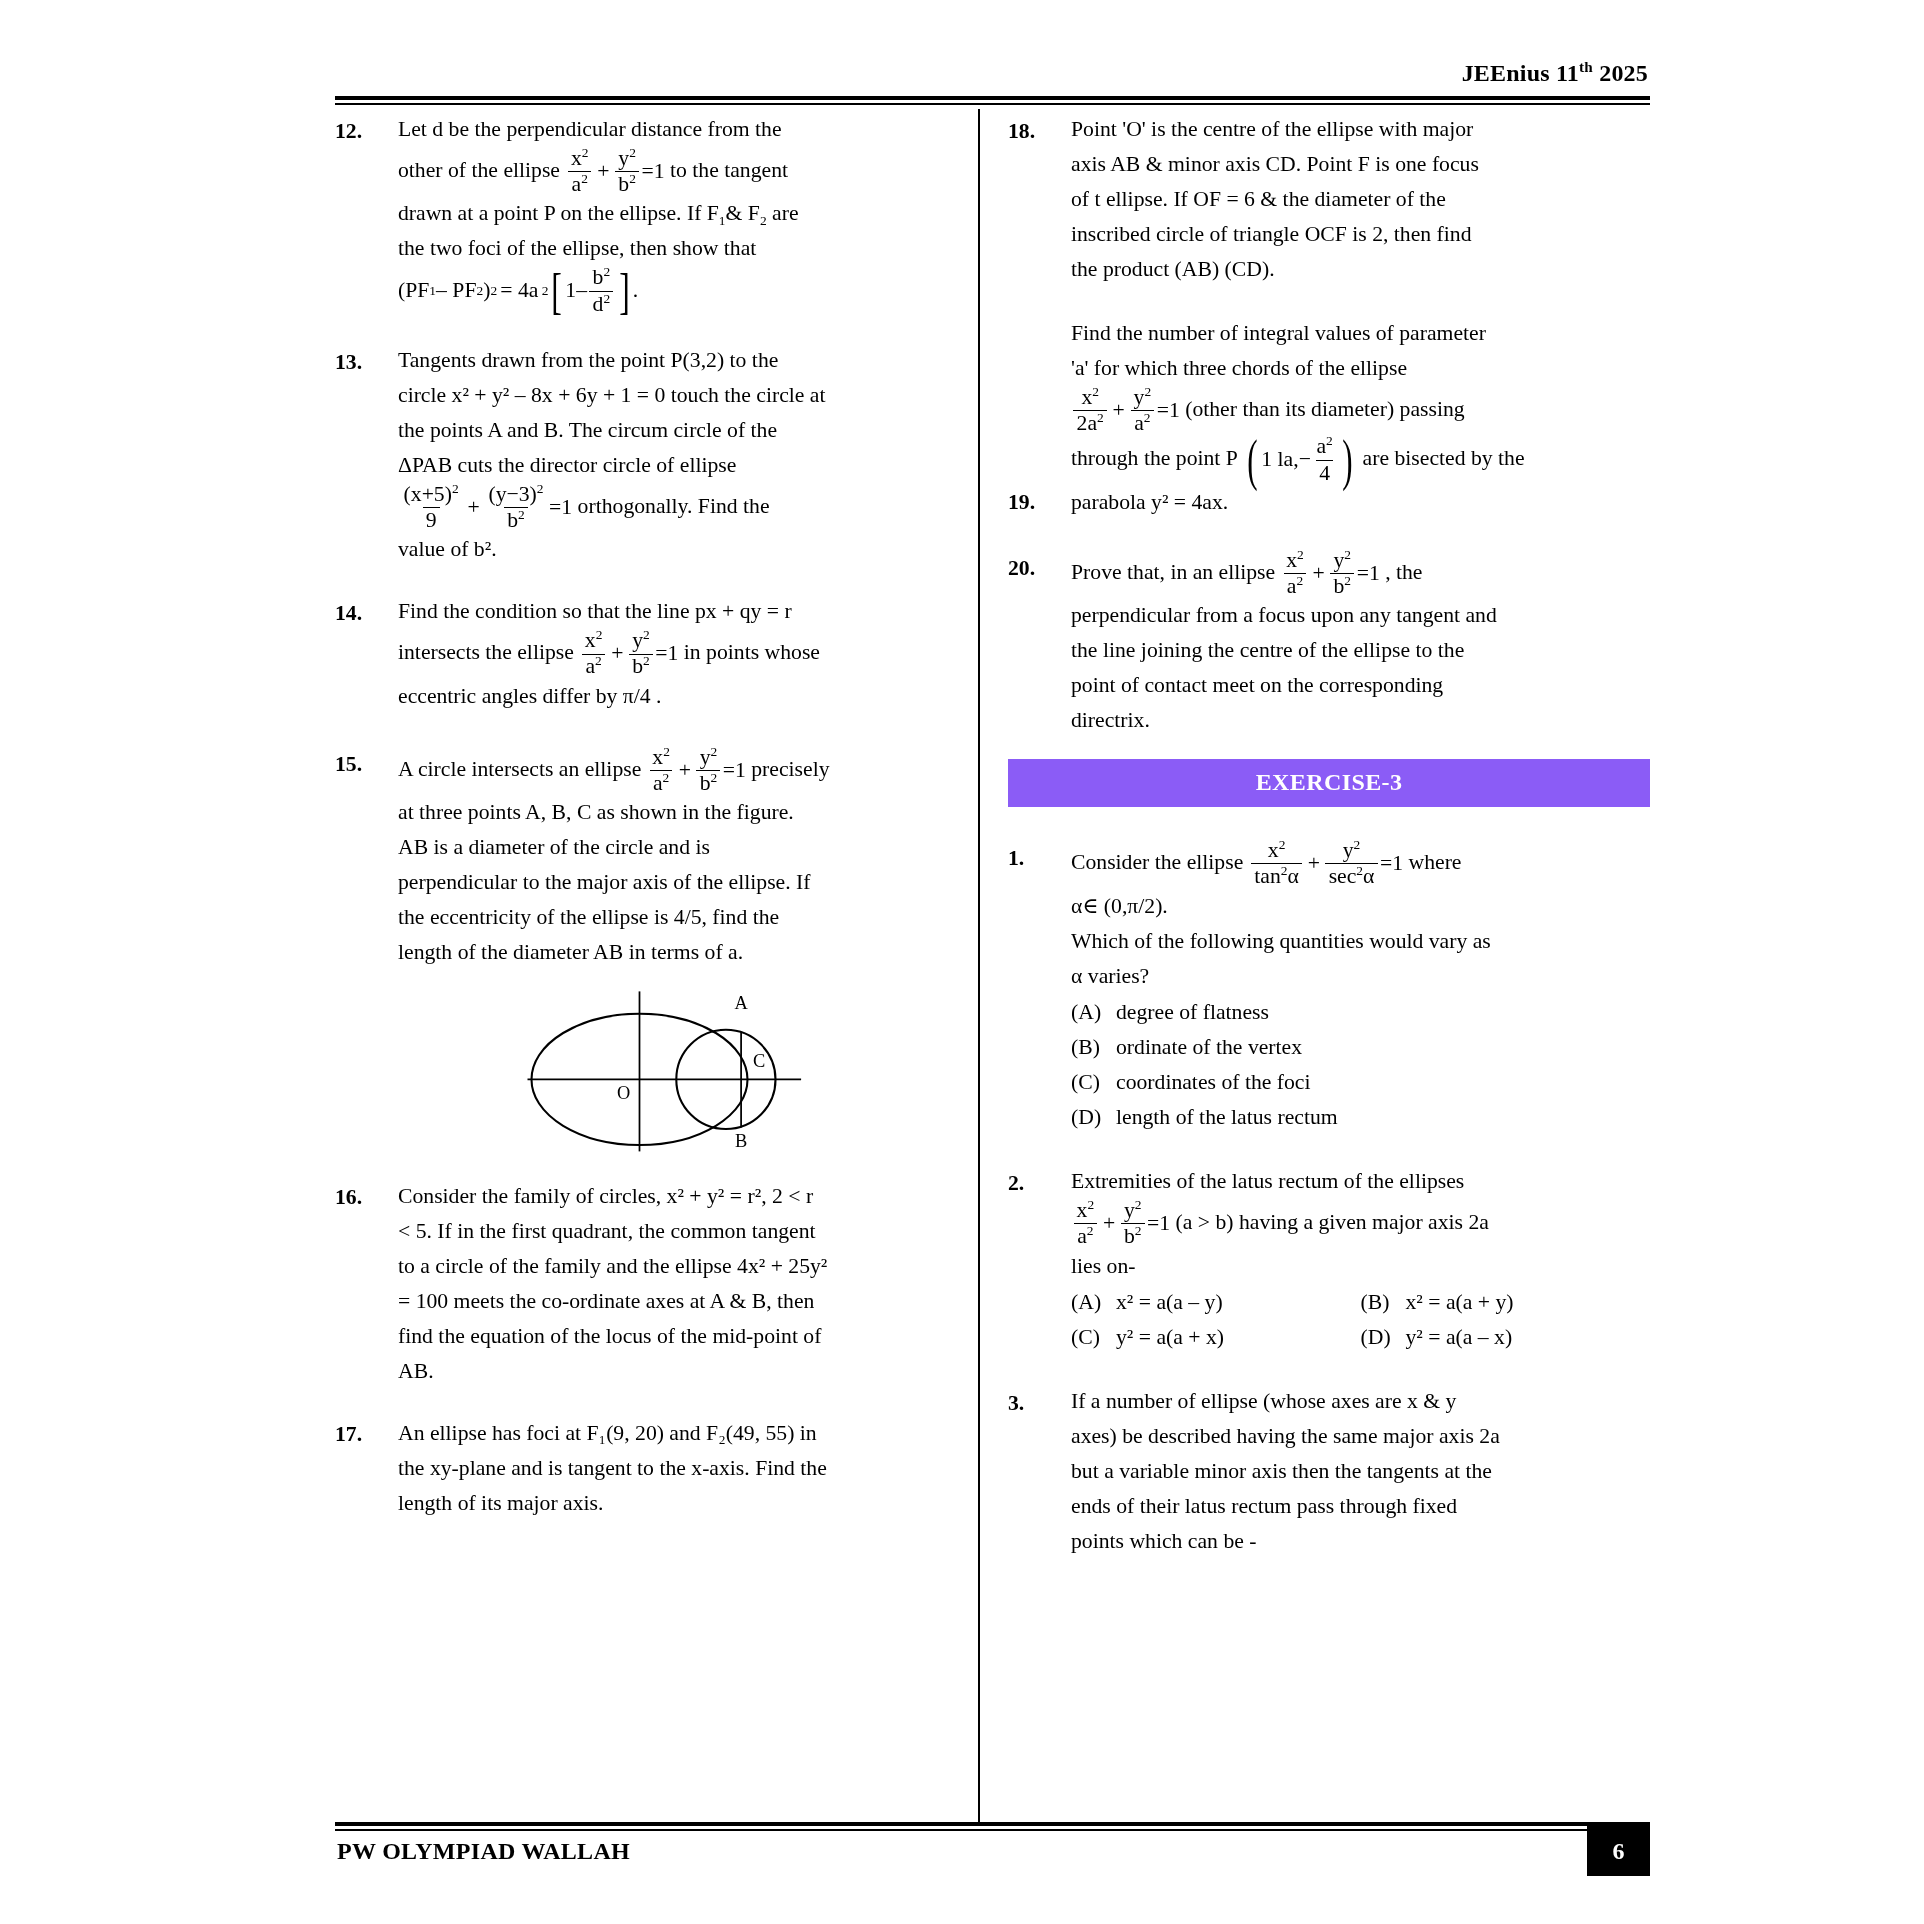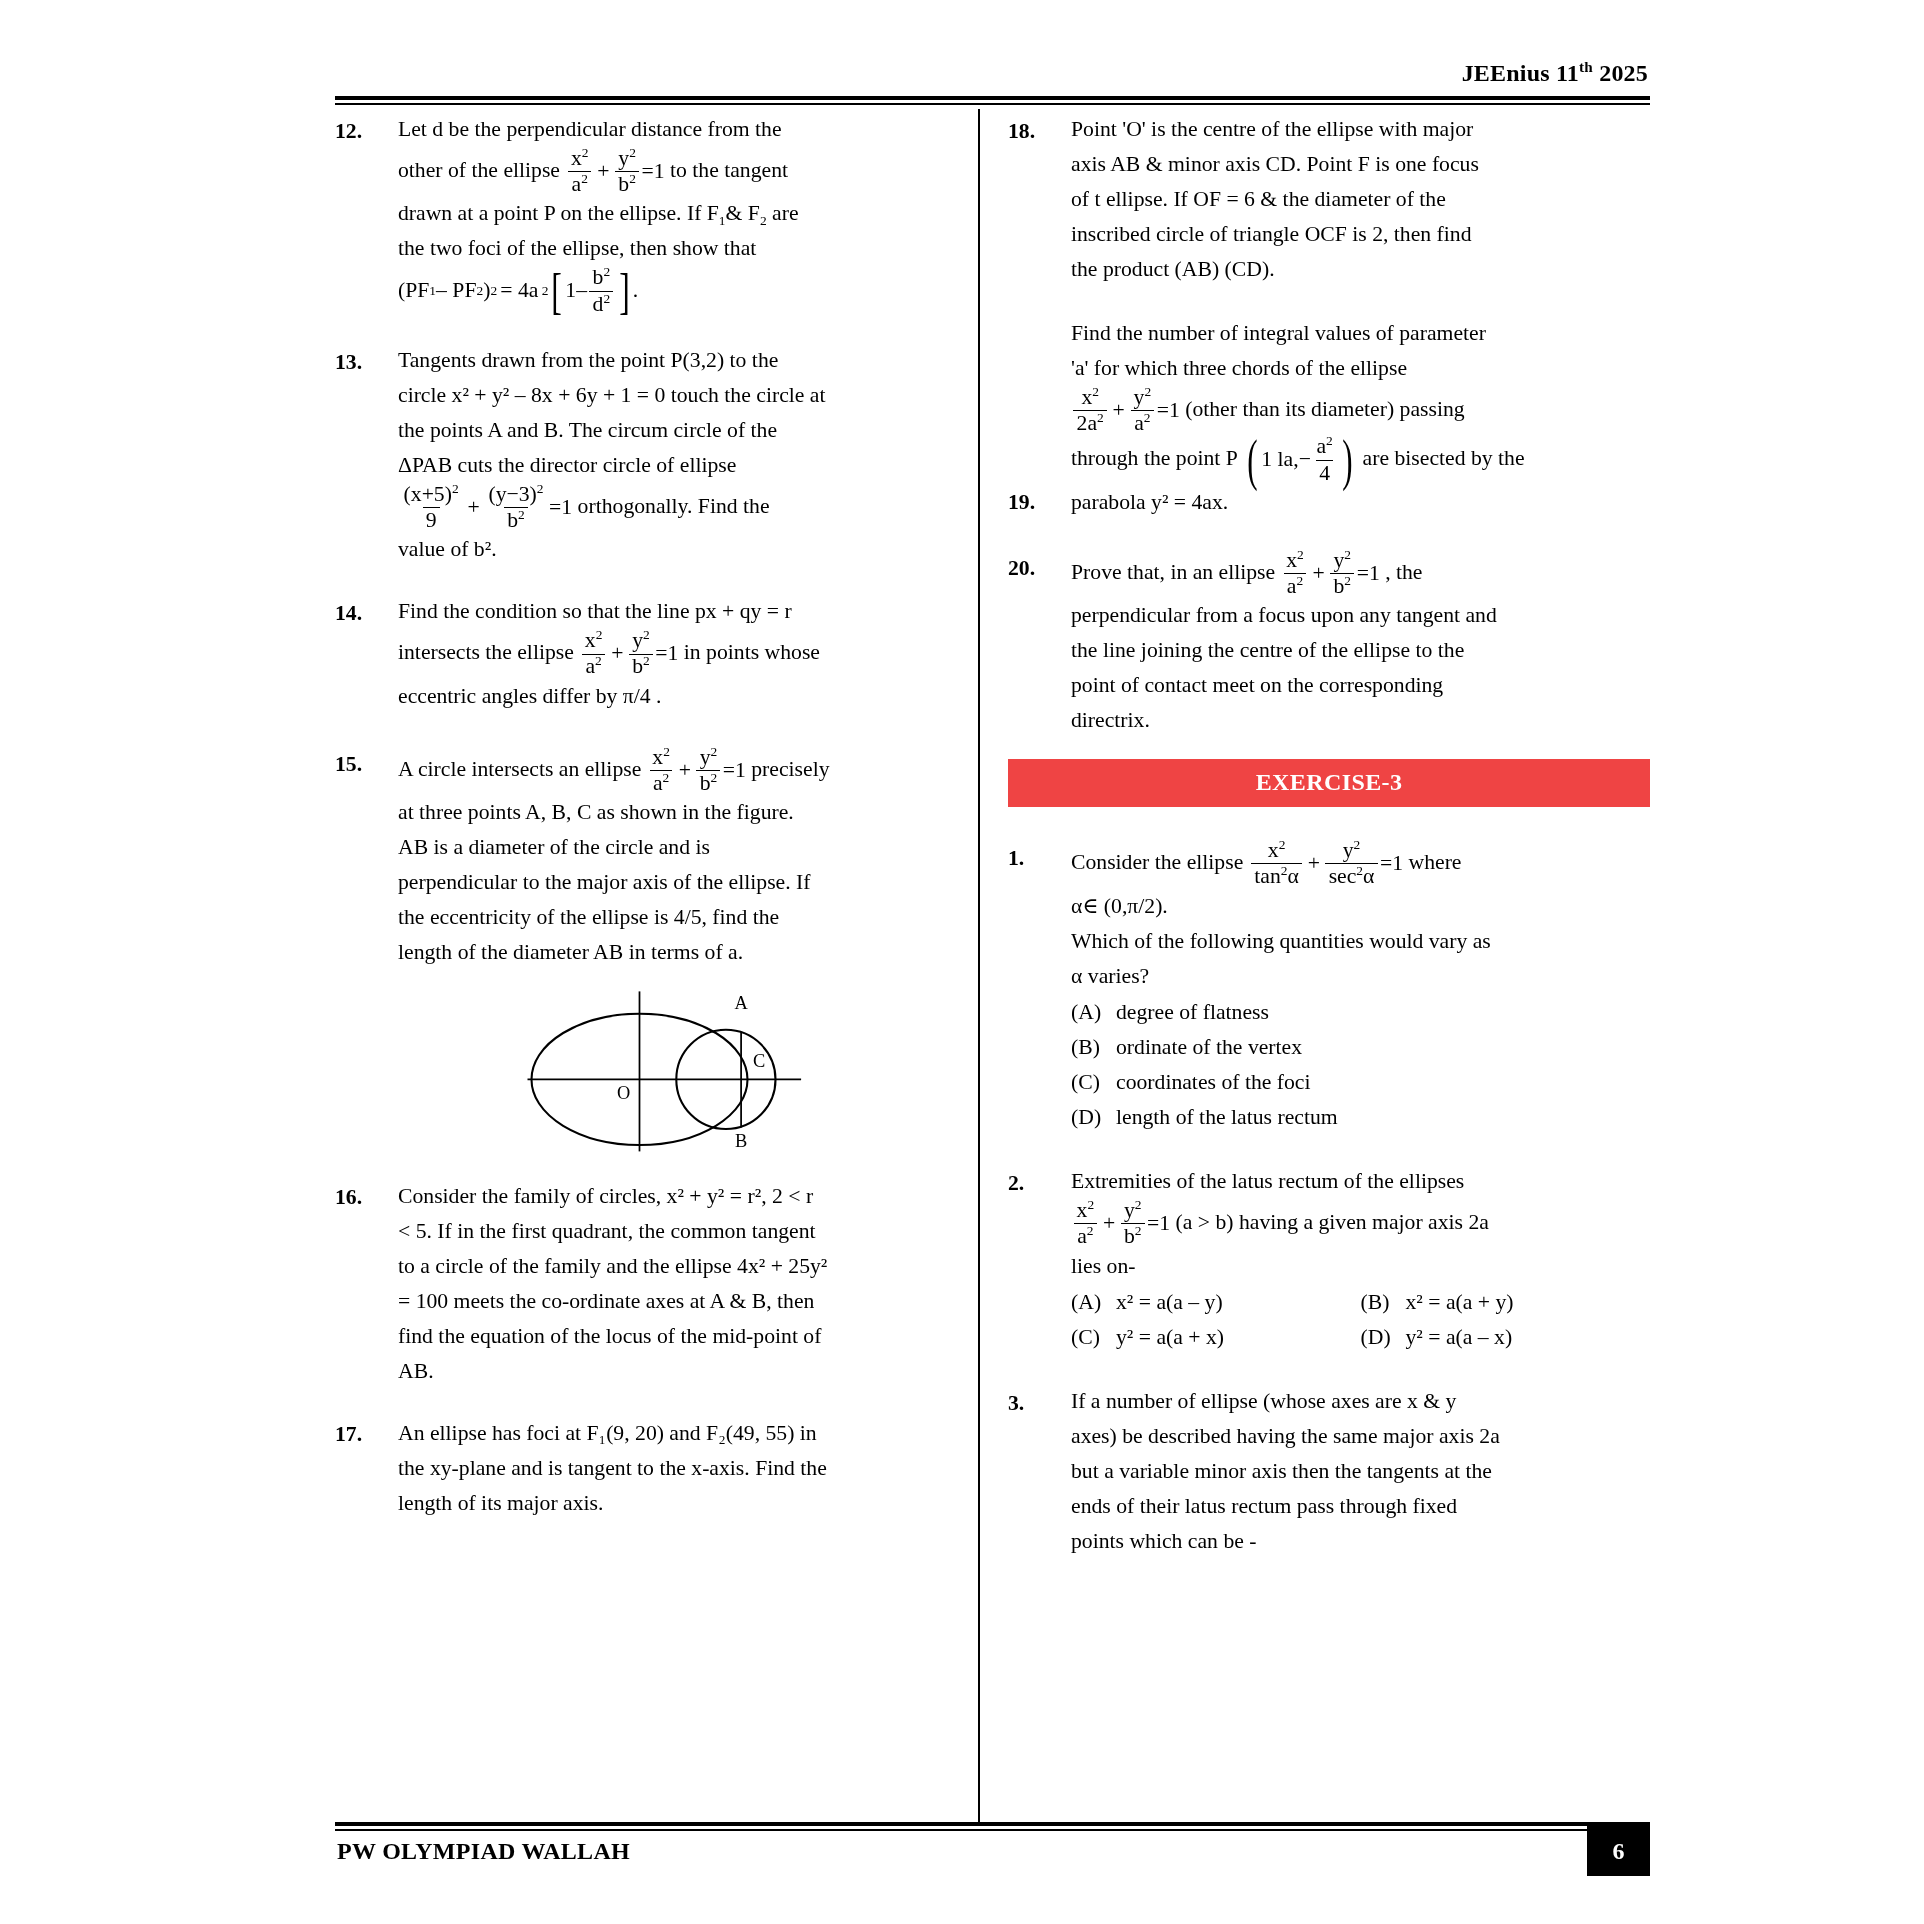--- a/index.html
+++ b/index.html
@@ -174,21 +174,21 @@
   .bigpar {
     display: inline-block;
     font-size: 2.6em;
     line-height: .5;
     vertical-align: middle;
     transform: scaleX(.55);
   }
 
   
   .ex-banner {
-    background: #ef4444;
+    background: #8b5cf6;
     color: #fff;
     font-weight: bold;
     font-size: 24px;
     text-align: center;
     padding: 9.6px 0 11.2px 0;
     margin: 19px 0 32px 0;
     letter-spacing: 0.4px;
   }
 
   

